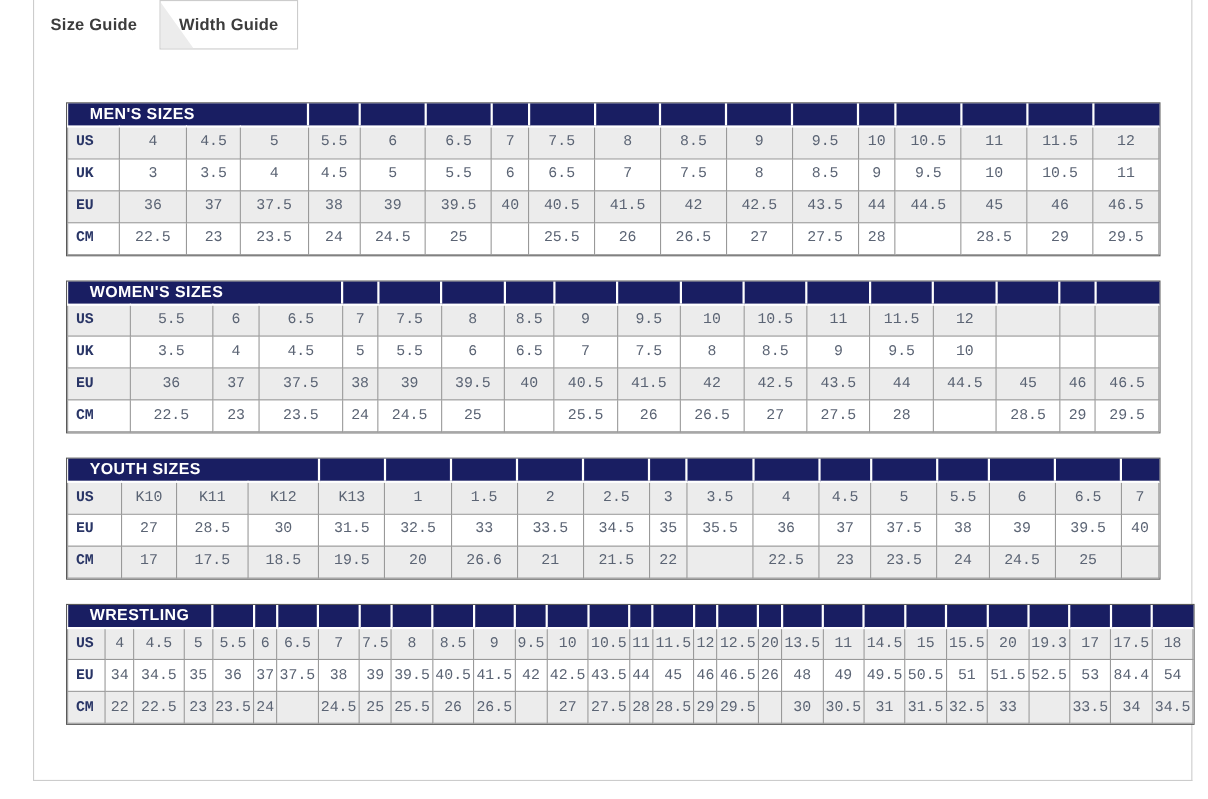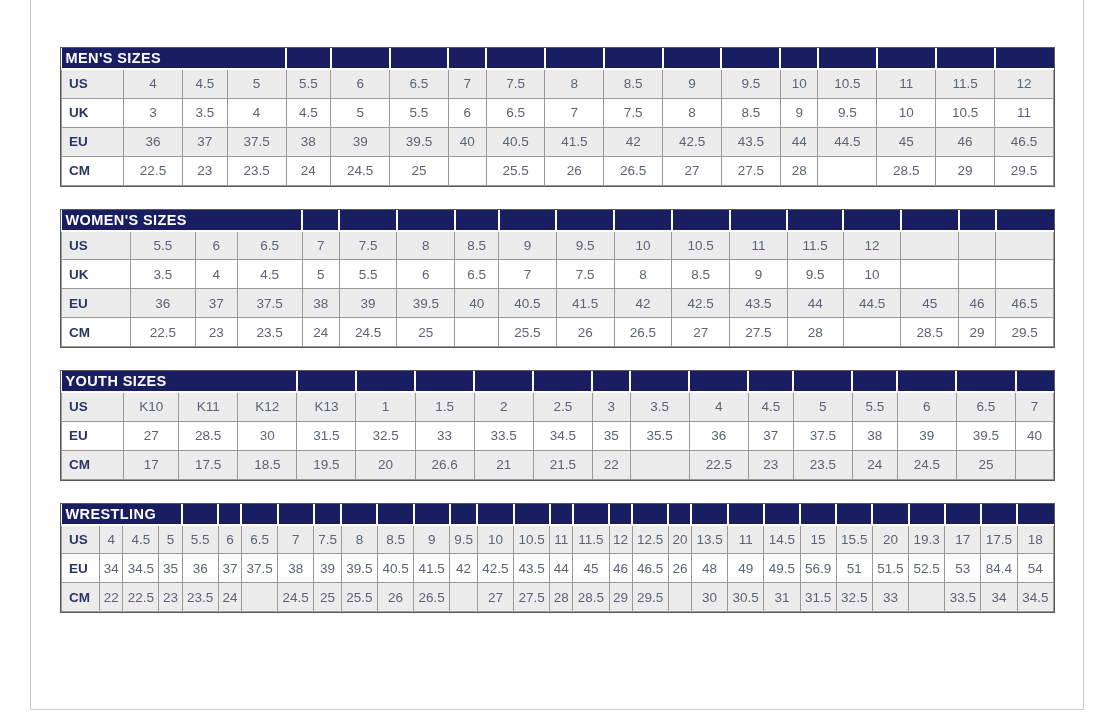--- a/index.html
+++ b/index.html
@@ -54,43 +54,50 @@
     margin:0 0 24px 0;
     box-shadow:0 0 0 1px var(--table-outline);
     background:#fff;
   }
   table.size-table thead th{
     background:var(--header-bg);color:var(--header-text);
     height:21px;border-bottom:2px solid #fff;
     font-size:14.5px;font-weight:700;letter-spacing:.4px;
   }
   table.size-table thead th.title{
-    text-align:left;padding:2px 4px;white-space:nowrap;
+    text-align:left;padding:2px 20px;white-space:nowrap;
   }
   table.size-table thead th.hfill{
     border-left:2px solid #fff;
   }
-  table.size-table tbody tr{height:29px;}
+  table.size-table tbody tr{height:29px;font-family:Liberation Mono, monospace;}
   table.size-table tbody tr:nth-child(odd){background:var(--stripe-bg);}
   table.size-table tbody tr:nth-child(even){background:#ffffff;}
   table.size-table tbody th.rlabel{
     border:1px solid var(--cell-border);
     color:var(--row-label-text);font-size:13.5px;font-weight:700;
     text-align:left;padding:3px 4px 3px 7px;white-space:nowrap;
   }
   table.size-table tbody td{
     border:1px solid var(--cell-border);
     color:var(--cell-text);font-size:13.5px;
     text-align:center;padding:3px 2px;white-space:nowrap;
   }
 </style>
 </head>
 <body>
 
 <div class="panel">
+  <div class="tabs">
+    <div class="tab-active">Size Guide</div>
+    <div class="tab-inactive">
+      <span class="fold"></span>
+      <span class="tab-label">Width Guide</span>
+    </div>
+  </div>
   <div class="tables">
       <table class="size-table">
         <thead>
           <tr>
             <th class="title" colspan="4">MEN'S SIZES</th>
             <th class="hfill"></th>
             <th class="hfill"></th>
             <th class="hfill"></th>
             <th class="hfill"></th>
             <th class="hfill"></th>
@@ -456,21 +463,21 @@
             <td>42.5</td>
             <td>43.5</td>
             <td>44</td>
             <td>45</td>
             <td>46</td>
             <td>46.5</td>
             <td>26</td>
             <td>48</td>
             <td>49</td>
             <td>49.5</td>
-            <td>56.9</td>
+            <td>50.5</td>
             <td>51</td>
             <td>51.5</td>
             <td>52.5</td>
             <td>53</td>
             <td>84.4</td>
             <td>54</td>
           </tr>
           <tr>
             <th class="rlabel">CM</th>
             <td>22</td>

